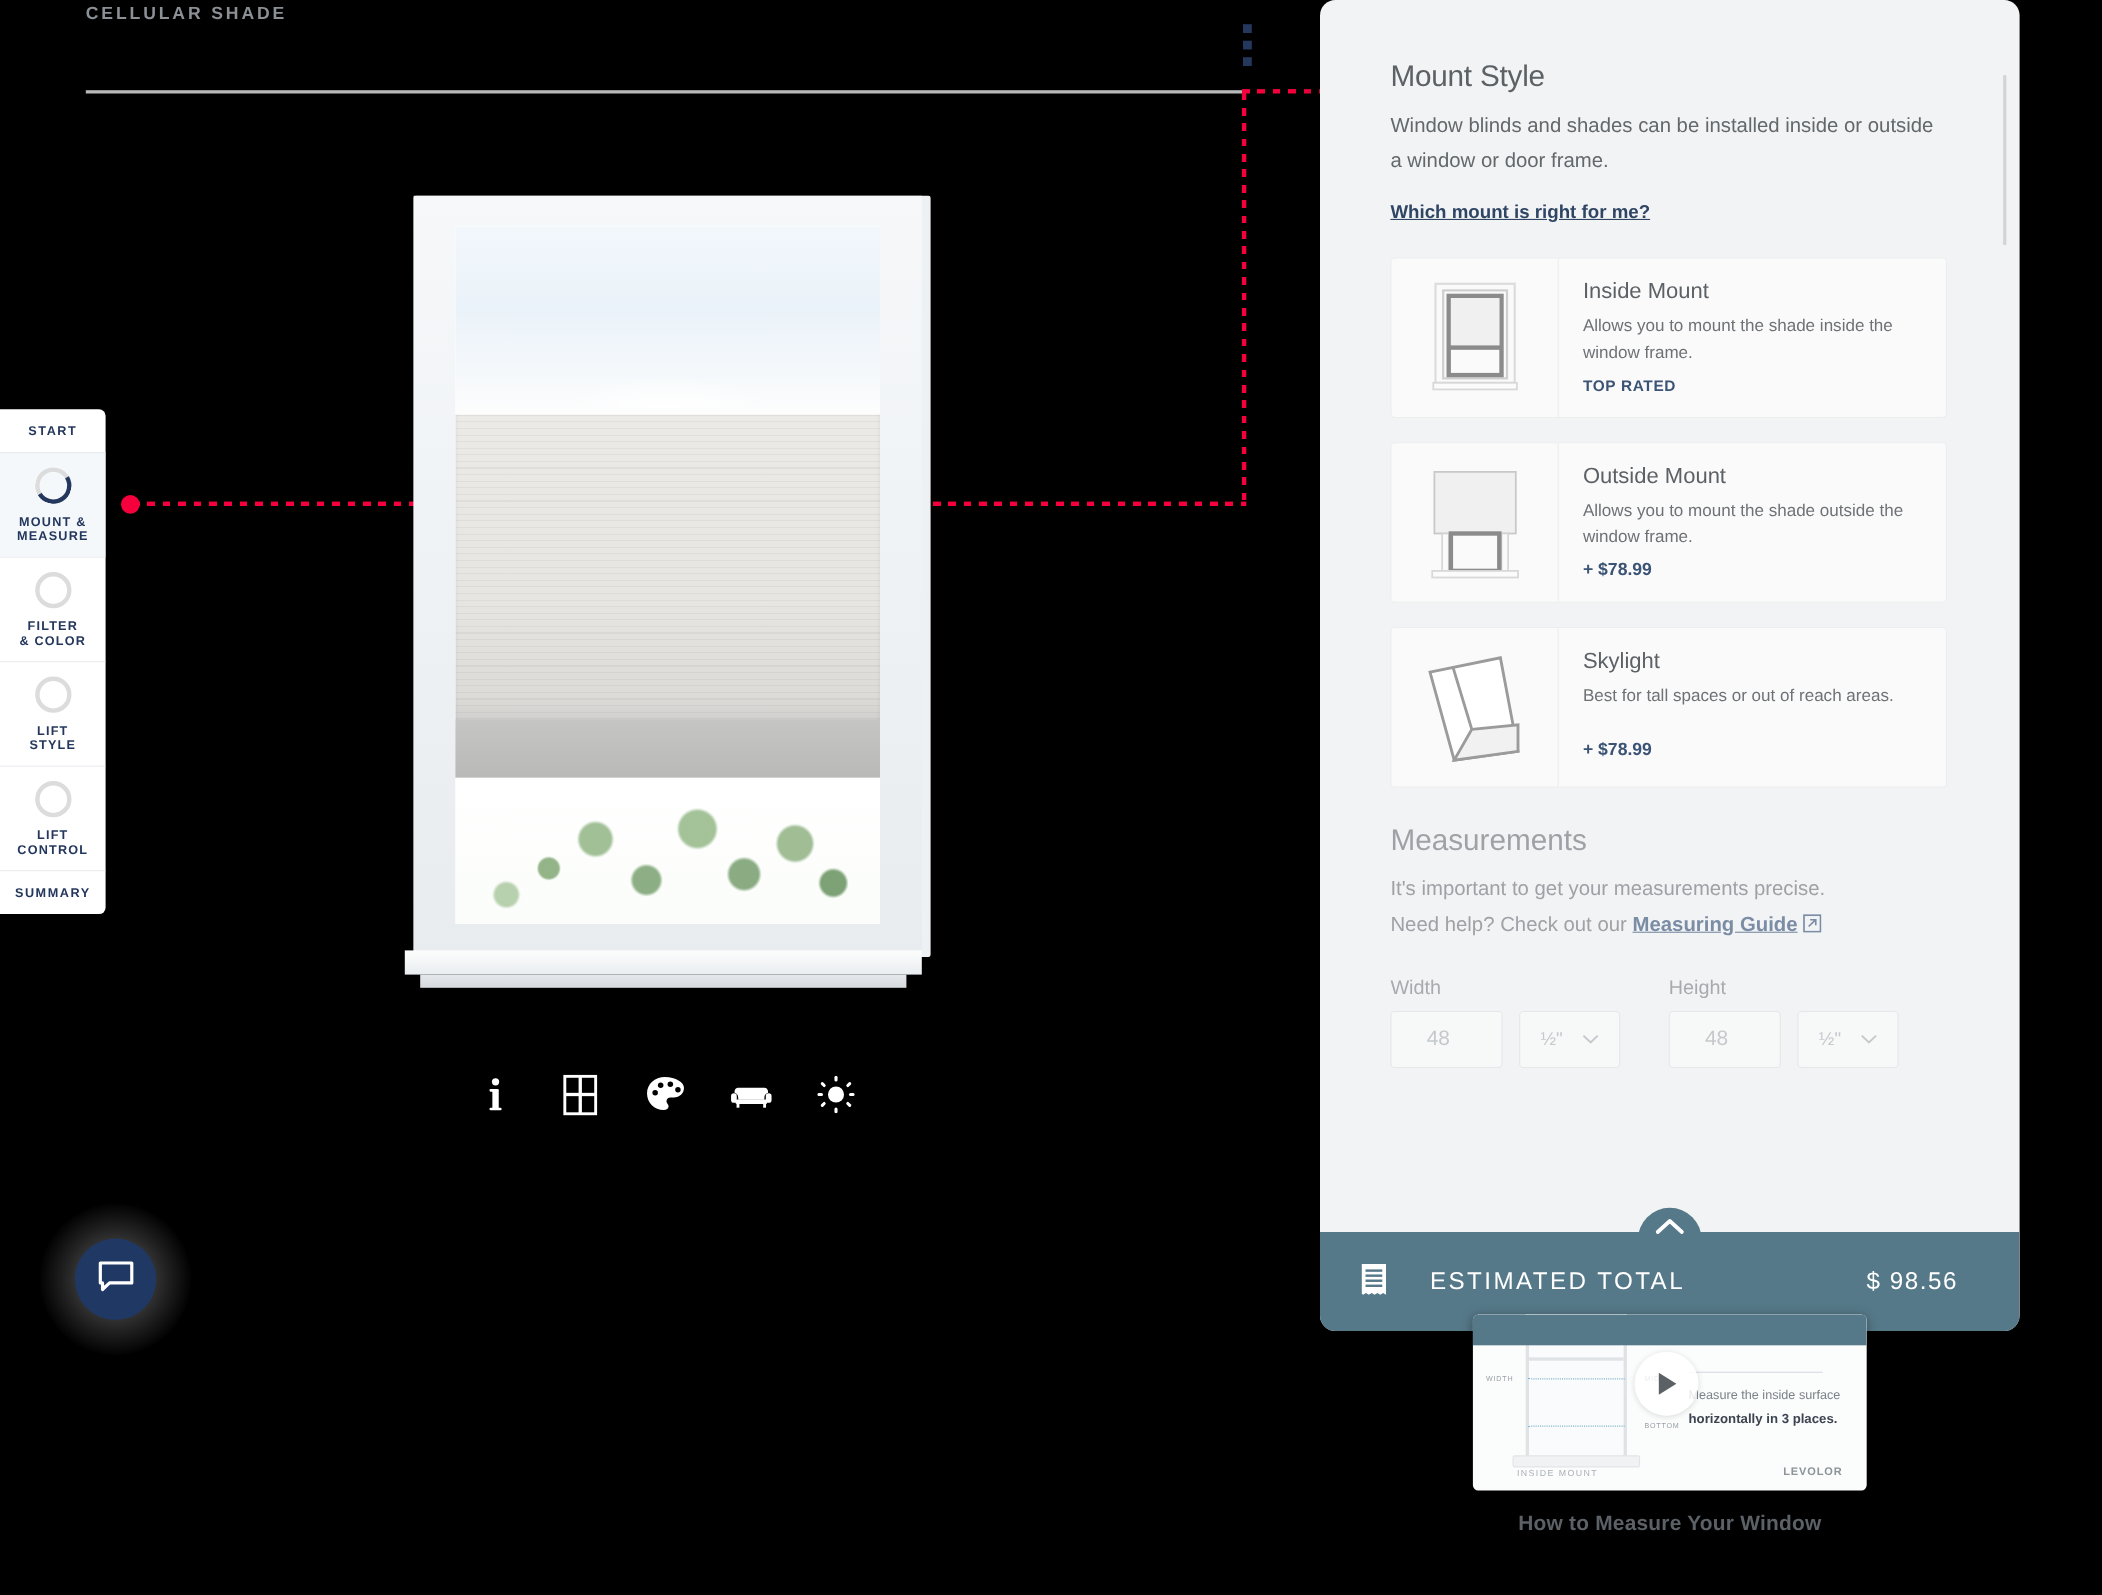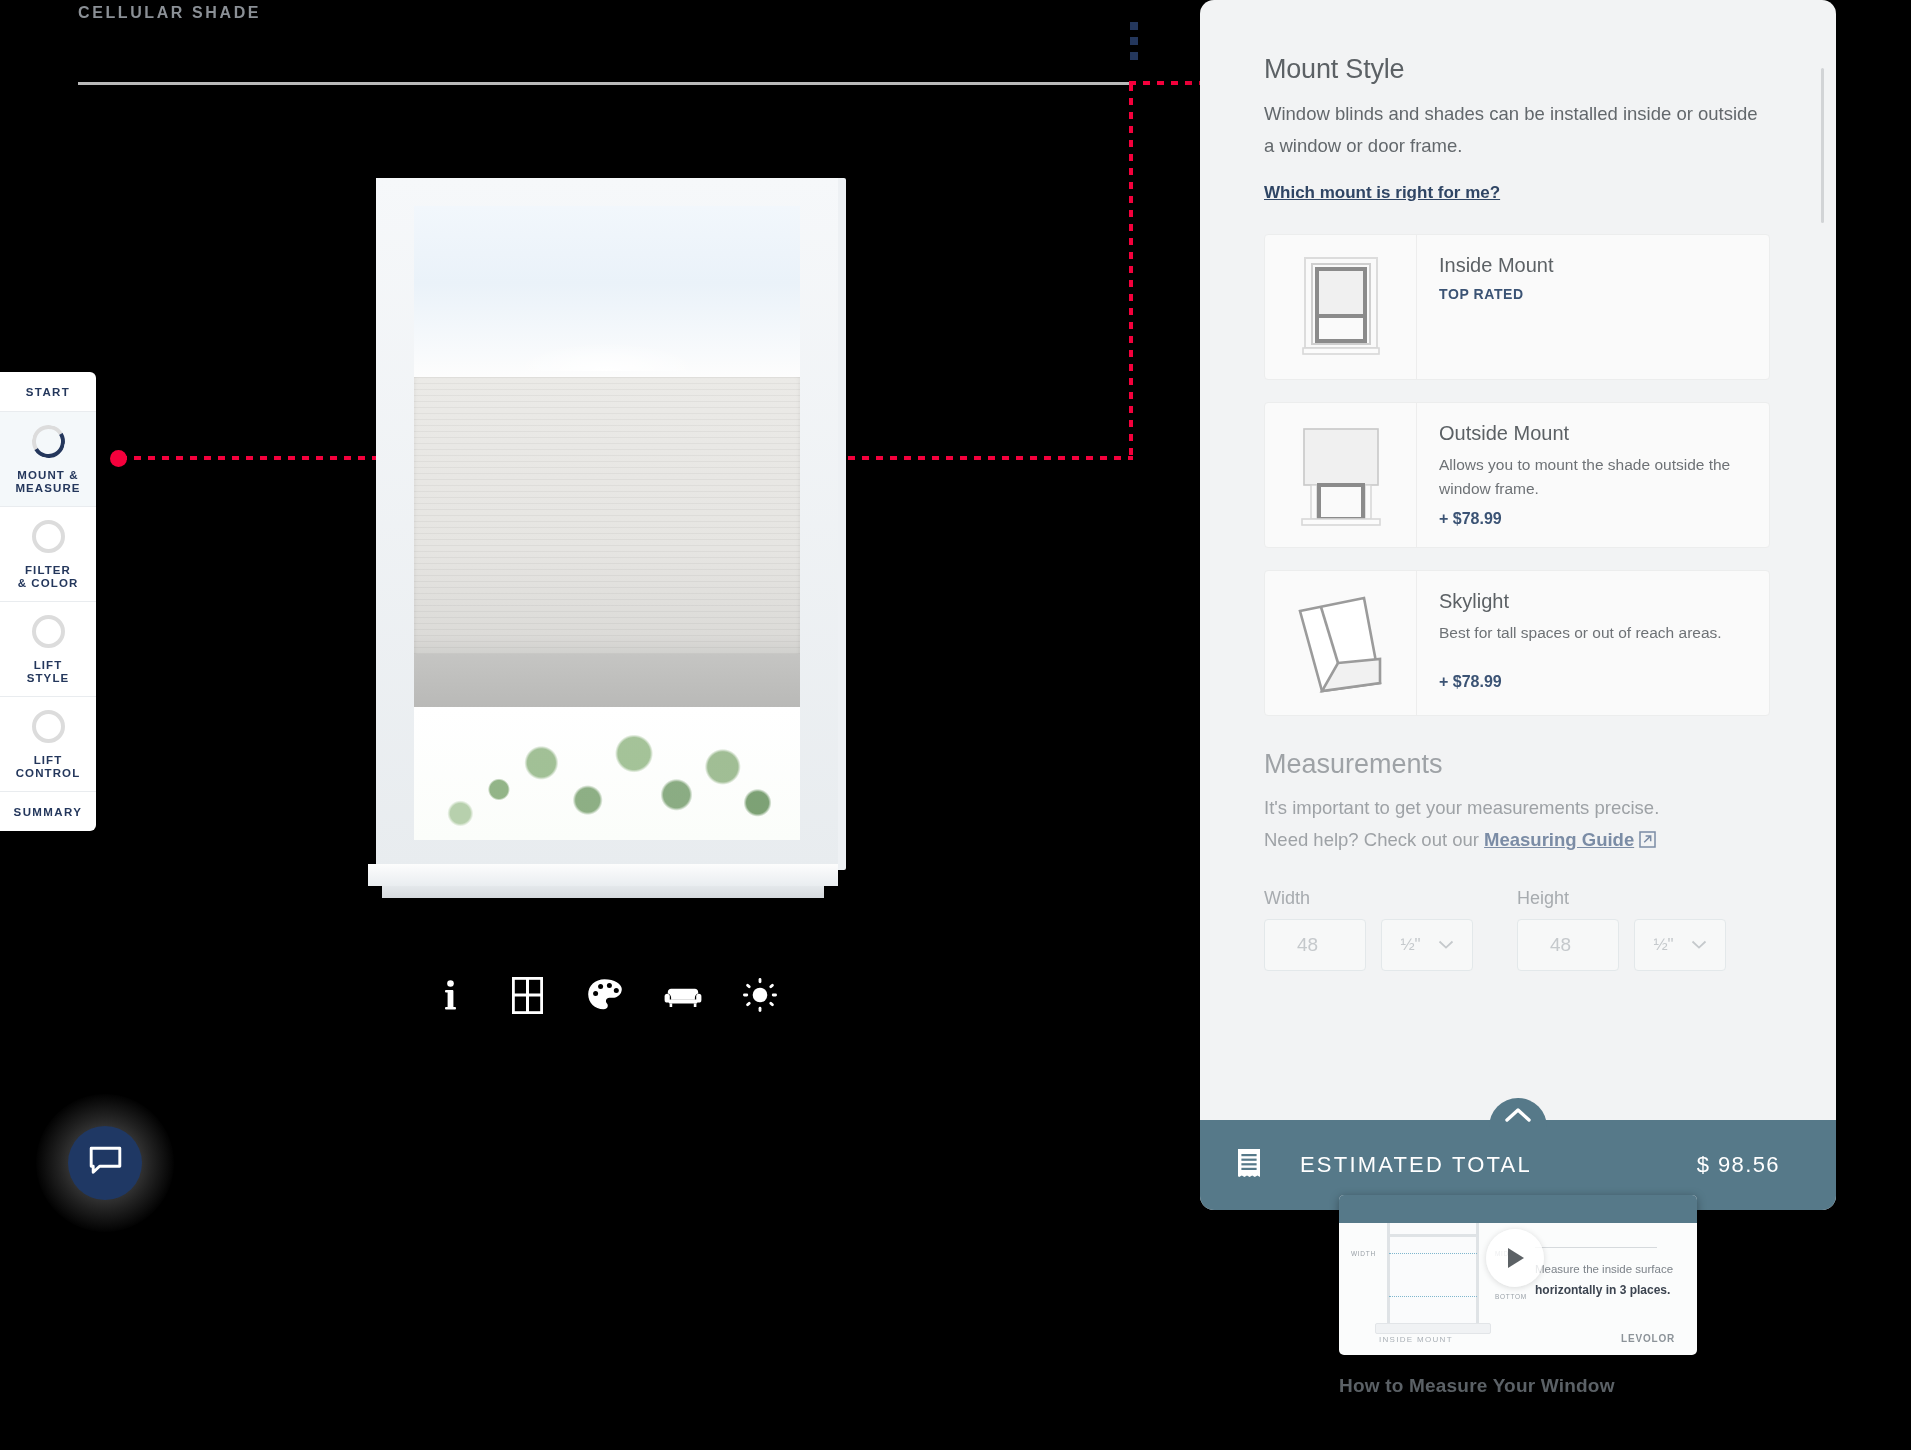--- a/index.html
+++ b/index.html
@@ -207,21 +207,21 @@
   .vc-text2 { position:absolute; left:196px; top:88px; font-size:12px; font-weight:700; color:#3c4450; }
   .vc-rule { position:absolute; left:196px; top:52px; width:122px; height:1px; background:#d6dadd; }
   .vc-bl { position:absolute; left:40px; bottom:11px; font-size:8px; letter-spacing:1.3px; color:#aab0b6; }
   .vc-br { position:absolute; right:22px; bottom:11px; font-size:10px; font-weight:700;
      letter-spacing:.8px; color:#8c9399; }
   .play {
     position:absolute; left:147px; top:34px; width:58px; height:58px; border-radius:50%;
     background:rgba(255,255,255,.82); box-shadow:0 1px 6px rgba(0,0,0,.14);
     display:flex; align-items:center; justify-content:center;
   }
-  .video-cap { margin-top:20px; font-size:19px; font-weight:700;
+  .video-cap { margin-top:20px; text-align:center; font-size:19px; font-weight:700;
      color:#5b6166; letter-spacing:.2px; }
   .vc-cover { position:absolute; left:0; top:0; right:0; height:28px; background:#567989; }
 </style>
 </head>
 <body>
 
 <div id="stage">
 
   <div class="hdr">
     <div class="hdr-eyebrow">CELLULAR SHADE</div>
@@ -362,20 +362,21 @@
               <rect x="4" y="3" width="72" height="90" fill="none" stroke="#dcdcdc" stroke-width="2"></rect>
               <rect x="11" y="9" width="58" height="80" fill="none" stroke="#cfcfcf" stroke-width="2"></rect>
               <rect x="16" y="14" width="48" height="72" fill="none" stroke="#8b8b8b" stroke-width="4"></rect>
               <rect x="18" y="16" width="44" height="44" fill="#f0f0f0"></rect>
               <rect x="16" y="59" width="48" height="4" fill="#8b8b8b"></rect>
               <rect x="2" y="93" width="76" height="6" fill="#fbfbfb" stroke="#d8d8d8" stroke-width="1.6"></rect>
             </svg>
           </div>
           <div class="opt-body">
             <div class="opt-name">Inside Mount</div>
+            <div class="opt-desc">Allows you to mount the shade inside the window frame.</div>
             <div class="opt-tag">TOP RATED</div>
           </div>
         </div>
 
         <div class="opt">
           <div class="opt-thumb">
             <svg width="86" height="104" viewBox="0 0 86 104">
               <rect x="6" y="6" width="74" height="56" fill="#f0f0f0" stroke="#c8c8c8" stroke-width="1.6"></rect>
               <rect x="13" y="62" width="6" height="34" fill="#fafafa" stroke="#d3d3d3" stroke-width="1.4"></rect>
               <rect x="67" y="62" width="6" height="34" fill="#fafafa" stroke="#d3d3d3" stroke-width="1.4"></rect>

